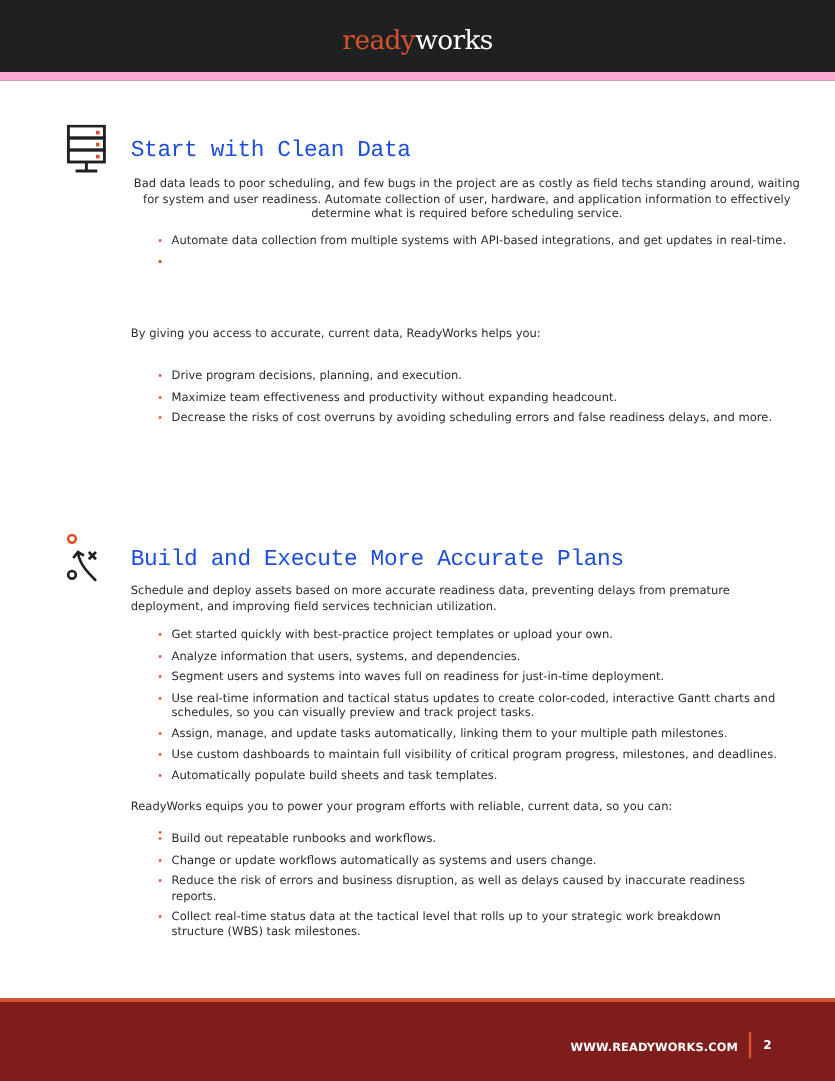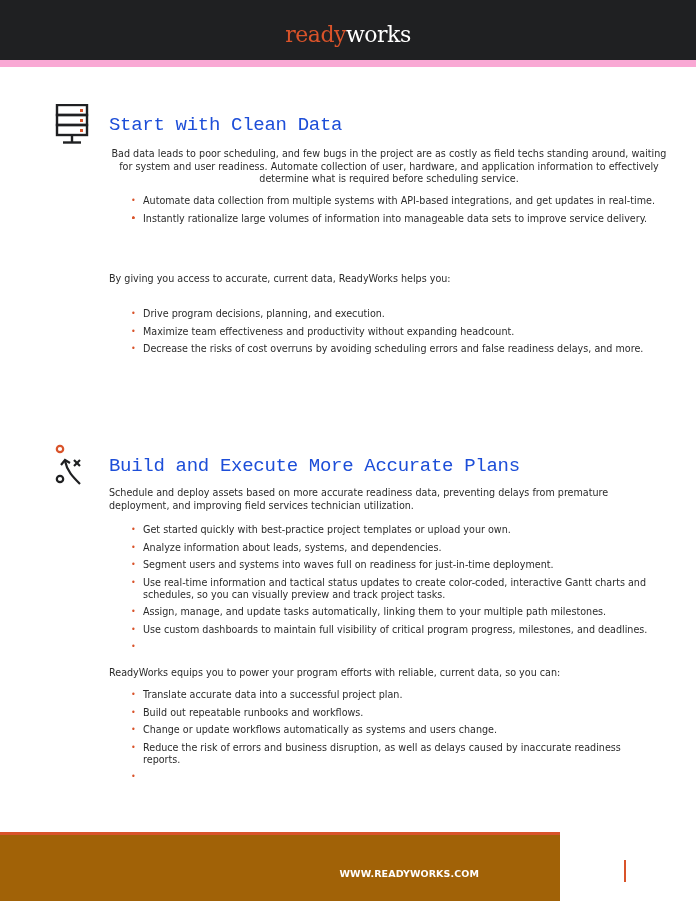--- a/index.html
+++ b/index.html
@@ -31,22 +31,22 @@
   .blist { position: absolute; left: 131px; width: 540px; list-style: none; }
   .blist li {
     position: relative; font-size: 9.6px; line-height: 12.2px; color: #2b2b2b;
     padding-left: 12px; margin-bottom: 5.3px;
   }
   .blist li .bullet {
     position: absolute; left: 0; top: 0; color: #d9532a; font-size: 8px;
   }
 
   .footer {
-    position: absolute; left: 0; top: 832px; width: 560px; height: 69px;
-    background: #a16207; border-top: 3px solid #d9532a;
+    position: absolute; left: 0; top: 832px; width: 696px; height: 69px;
+    background: #7f1d1d; border-top: 3px solid #d9532a;
   }
   .footer-url {
     position: absolute; right: 81px; top: 33px; color: #ffffff;
     font-size: 9.5px; font-weight: bold; letter-spacing: 0.1px;
   }
   .footer-sep {
     position: absolute; left: 624px; top: 25px; width: 2px; height: 22px; background: #d9532a;
   }
   .footer-page {
     position: absolute; left: 636px; top: 31px; color: #ffffff;
@@ -74,21 +74,21 @@
     <line x1="8" y1="38.5" x2="26" y2="38.5" stroke="#1f2022" stroke-width="2.4"></line>
   </svg>
 </div>
 <div class="section-title" style="top:114px;">Start with Clean Data</div>
 <div class="para" style="top:148px;text-align:center;">Bad data leads to poor scheduling, and few bugs in the project are as costly as field techs standing around, waiting for system and user readiness. Automate collection of user, hardware, and application information to effectively determine what is required before scheduling service.</div>
 
 <ul class="blist" style="top:195px;">
   <li><span class="bullet">•</span><span>Automate data collection from multiple systems with API-based integrations, and get updates in real-time.</span></li>
   <li><span class="bullet">•</span></li>
   <li style="width:510px;"><span class="bullet">•</span></li>
-  <li><span class="bullet">•</span><span>Instantly rationalize large volumes of information into manageable data sets to improve service delivery.</span></li>
+  <li><span class="bullet">•</span></li>
 </ul>
 
 <div class="para" style="top:273px;">By giving you access to accurate, current data, ReadyWorks helps you:</div>
 
 <ul class="blist" style="top:308px;">
   <li><span class="bullet">•</span><span>Drive program decisions, planning, and execution.</span></li>
   <li><span class="bullet">•</span><span>Maximize team effectiveness and productivity without expanding headcount.</span></li>
   <li><span class="bullet">•</span><span>Decrease the risks of cost overruns by avoiding scheduling errors and false readiness delays, and more.</span></li>
 </ul>
 
@@ -100,35 +100,35 @@
     <path d="M8 22 L12 17 L17 20" fill="none" stroke="#1f2022" stroke-width="2.2"></path>
     <line x1="21" y1="17" x2="27" y2="23" stroke="#1f2022" stroke-width="2.2"></line>
     <line x1="27" y1="17" x2="21" y2="23" stroke="#1f2022" stroke-width="2.2"></line>
   </svg>
 </div>
 <div class="section-title" style="top:455px;">Build and Execute More Accurate Plans</div>
 <div class="para" style="top:487px;">Schedule and deploy assets based on more accurate readiness data, preventing delays from premature deployment, and improving field services technician utilization.</div>
 
 <ul class="blist" style="top:524px;">
   <li><span class="bullet">•</span><span>Get started quickly with best-practice project templates or upload your own.</span></li>
-  <li><span class="bullet">•</span><span>Analyze information about leads, systems, and dependencies.</span></li>
+  <li><span class="bullet">•</span><span>Analyze information that users, systems, and dependencies.</span></li>
   <li><span class="bullet">•</span><span>Segment users and systems into waves full on readiness for just-in-time deployment.</span></li>
   <li style="width:520px;"><span class="bullet">•</span><span>Use real-time information and tactical status updates to create color-coded, interactive Gantt charts and schedules, so you can visually preview and track project tasks.</span></li>
   <li><span class="bullet">•</span><span>Assign, manage, and update tasks automatically, linking them to your multiple path milestones.</span></li>
   <li><span class="bullet">•</span><span>Use custom dashboards to maintain full visibility of critical program progress, milestones, and deadlines.</span></li>
-  <li><span class="bullet">•</span></li>
+  <li><span class="bullet">•</span><span>Automatically populate build sheets and task templates.</span></li>
 </ul>
 
 <div class="para" style="top:667px;">ReadyWorks equips you to power your program efforts with reliable, current data, so you can:</div>
 
 <ul class="blist" style="top:689px;">
-  <li><span class="bullet">•</span><span>Translate accurate data into a successful project plan.</span></li>
+  <li><span class="bullet">•</span></li>
   <li><span class="bullet">•</span><span>Build out repeatable runbooks and workflows.</span></li>
   <li><span class="bullet">•</span><span>Change or update workflows automatically as systems and users change.</span></li>
   <li style="width:510px;"><span class="bullet">•</span><span>Reduce the risk of errors and business disruption, as well as delays caused by inaccurate readiness reports.</span></li>
-  <li style="width:490px;"><span class="bullet">•</span></li>
+  <li style="width:490px;"><span class="bullet">•</span><span>Collect real-time status data at the tactical level that rolls up to your strategic work breakdown structure (WBS) task milestones.</span></li>
 </ul>
 
 <div class="footer">
   <div class="footer-url">WWW.READYWORKS.COM</div>
   <div class="footer-sep"></div>
   <div class="footer-page">2</div>
 </div>
 
 </body></html>

